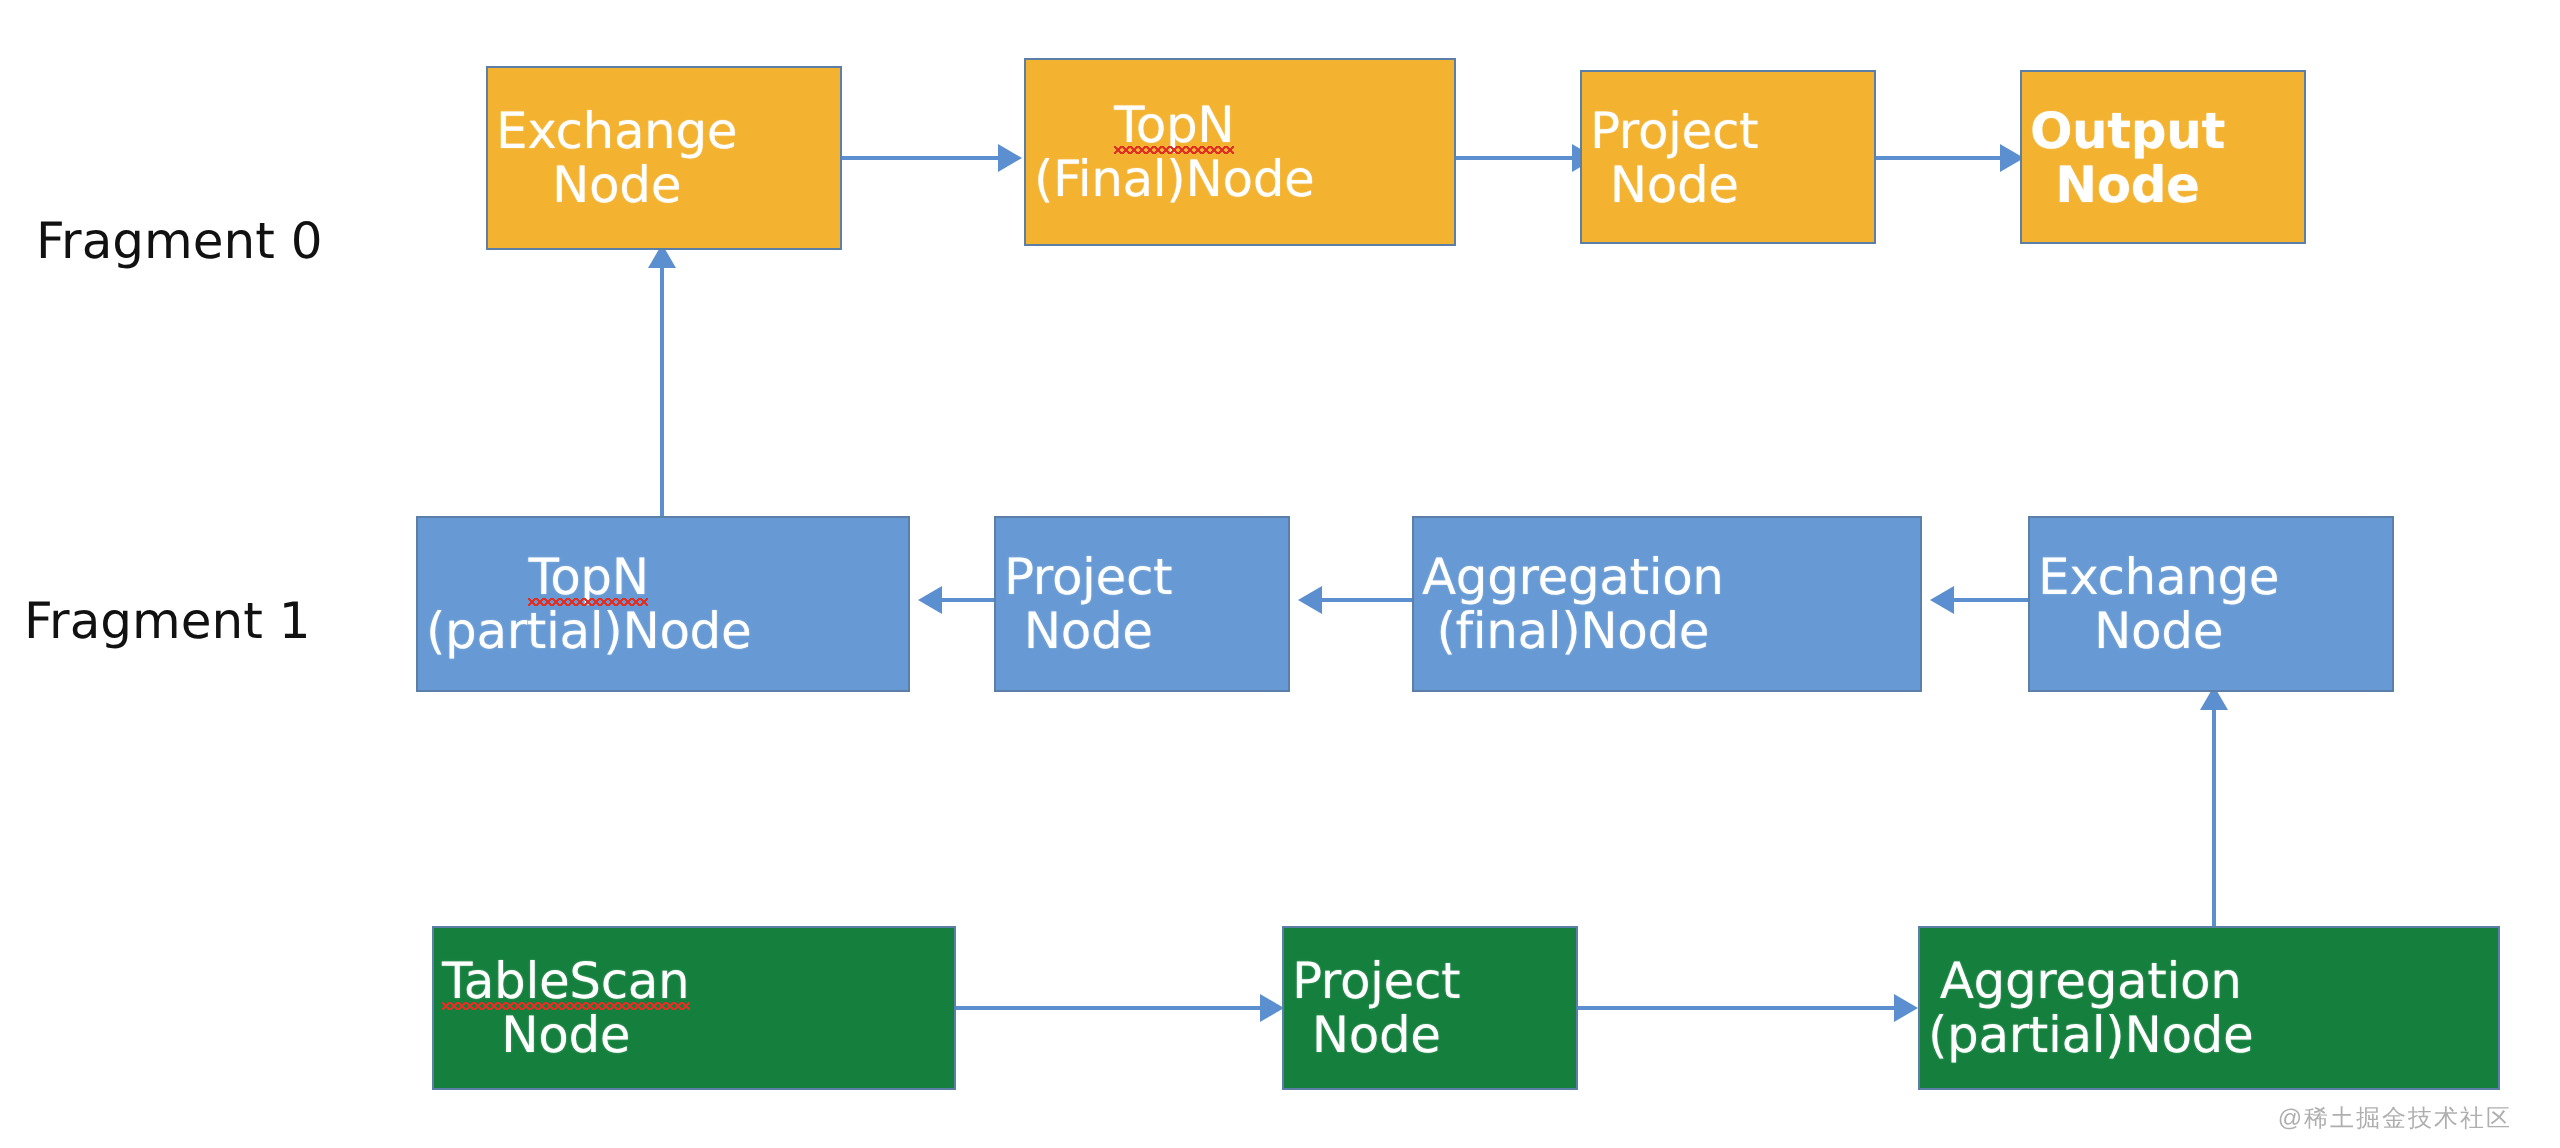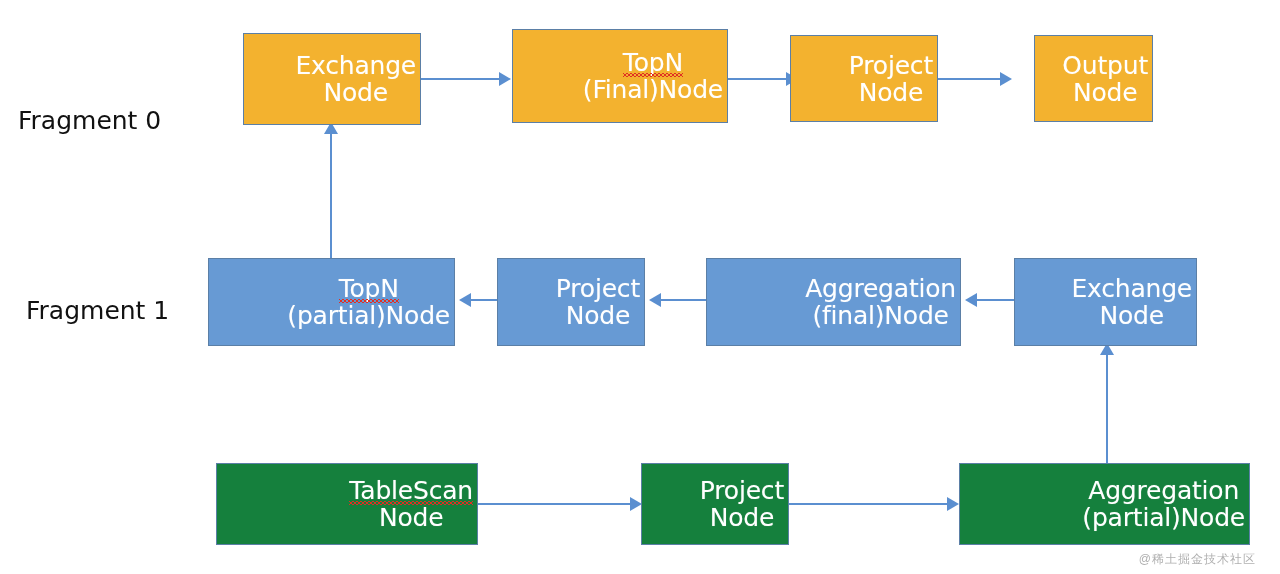--- a/index.html
+++ b/index.html
@@ -27,21 +27,21 @@
     z-index: 5;
   }
 
   
   .node {
     position: absolute;
     box-sizing: border-box;
     border: 1.5px solid #5b7fa6;
     display: flex;
     align-items: center;
-    justify-content: flex-end;
+    justify-content: flex-start;
     text-align: center;
     color: #ffffff;
     font-family: "DejaVu Sans", sans-serif;
     font-size: 25px;
     line-height: 1.08;
     letter-spacing: -0.2px;
     z-index: 3;
     text-shadow: 0 0 1px rgba(255,255,255,0.35);
   }
   .node .lines { display: block; padding: 0 4px; }
@@ -142,31 +142,31 @@
   <div class="node orange" style="left:790px; top:35px; width:148px; height:87px;">
     <span class="lines">
       <span class="l1">Project</span>
       <span class="l2">Node</span>
     </span>
   </div>
 
   <div class="conn conn-h" style="left:938px; top:78px; width:62px;"></div>
   <div class="arrow arrow-r" style="left:1000px; top:72px;"></div>
 
-  <div class="node orange" style="left:1034px; top:35px; width:119px; height:87px;">
+  <div class="node orange" style="left:1010px; top:35px; width:143px; height:87px;font-weight:bold;">
     <span class="lines">
       <span class="l1">Output</span>
       <span class="l2">Node</span>
     </span>
   </div>
 
   <div class="conn conn-v" style="left:330px; top:125px; height:133px;"></div>
   <div class="arrow arrow-u" style="left:324px; top:122px;"></div>
 
-  <div class="frag-label" style="left:26px; top:298px;">Fragment 1</div>
+  <div class="frag-label" style="left:12px; top:298px;">Fragment 1</div>
 
   <div class="node blue" style="left:208px; top:258px; width:247px; height:88px;">
     <span class="lines">
       <span class="l1"><span class="sp">TopN</span></span>
       <span class="l2">(partial)Node</span>
     </span>
   </div>
 
   <div class="arrow arrow-l" style="left:459px; top:293px;"></div>
   <div class="conn conn-h" style="left:471px; top:299px; width:26px;"></div>

